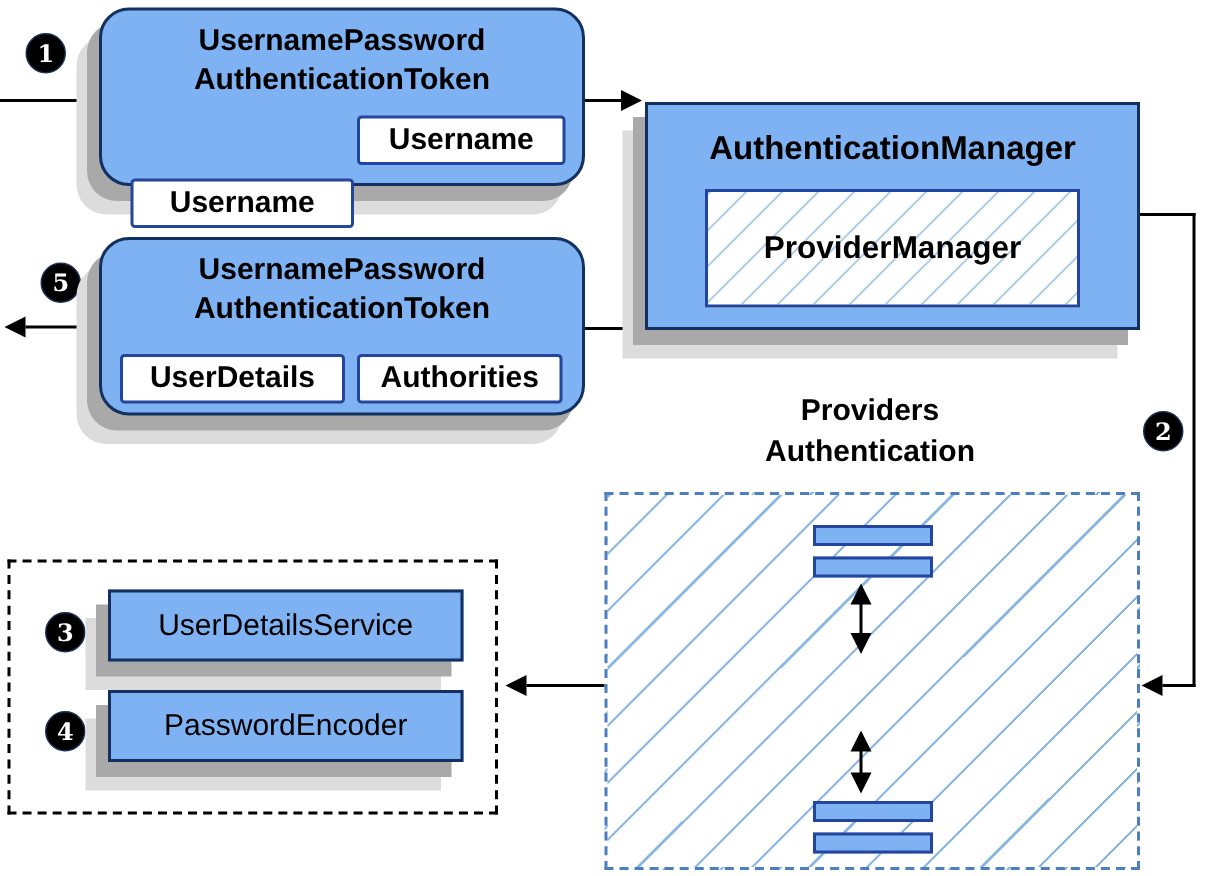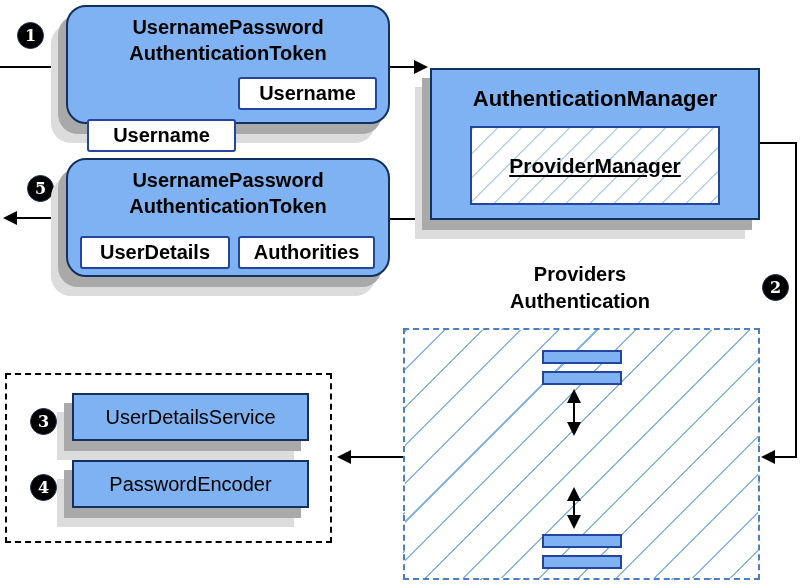--- a/index.html
+++ b/index.html
@@ -56,21 +56,21 @@
   .h-line{position:absolute;height:2px;background:var(--line_color);}
   .v-line{position:absolute;width:2px;background:var(--line_color);}
   .ah-right{position:absolute;width:0;height:0;border-top:7px solid transparent;border-bottom:7px solid transparent;border-left:14px solid var(--line_color);}
   .ah-left{position:absolute;width:0;height:0;border-top:7px solid transparent;border-bottom:7px solid transparent;border-right:14px solid var(--line_color);}
   .ah-up{position:absolute;width:0;height:0;border-left:7px solid transparent;border-right:7px solid transparent;border-bottom:14px solid var(--line_color);}
   .ah-down{position:absolute;width:0;height:0;border-left:7px solid transparent;border-right:7px solid transparent;border-top:14px solid var(--line_color);}
   
   #token-request{left:66px;top:5px;width:320px;height:115px;}
   #token-result{left:66px;top:158px;width:320px;height:115px;}
   #auth-manager{left:430px;top:68px;width:326px;height:148px;}
-  #provider-manager{position:absolute;left:38px;top:56px;width:246px;height:75px;border:2px solid var(--inner_border);font-weight:bold;font-size:21px;text-decoration:underline;}
+  #provider-manager{position:absolute;left:38px;top:56px;width:246px;height:75px;border:2px solid var(--inner_border);font-weight:bold;font-size:21px;}
   #dashed-providers{
     position:absolute;left:403px;top:328px;width:353px;height:248px;
     border:2px dashed var(--dashed_border);
   }
   #dao-provider{left:418px;top:434px;width:329px;height:44px;font-weight:bold;font-size:23px;}
   #dotted-group{
     position:absolute;left:5px;top:373px;width:323px;height:166px;
     border:2px dashed var(--dotted_border);
   }
   .svc-box{left:72px;width:233px;height:44px;font-weight:normal;font-size:20px;}

